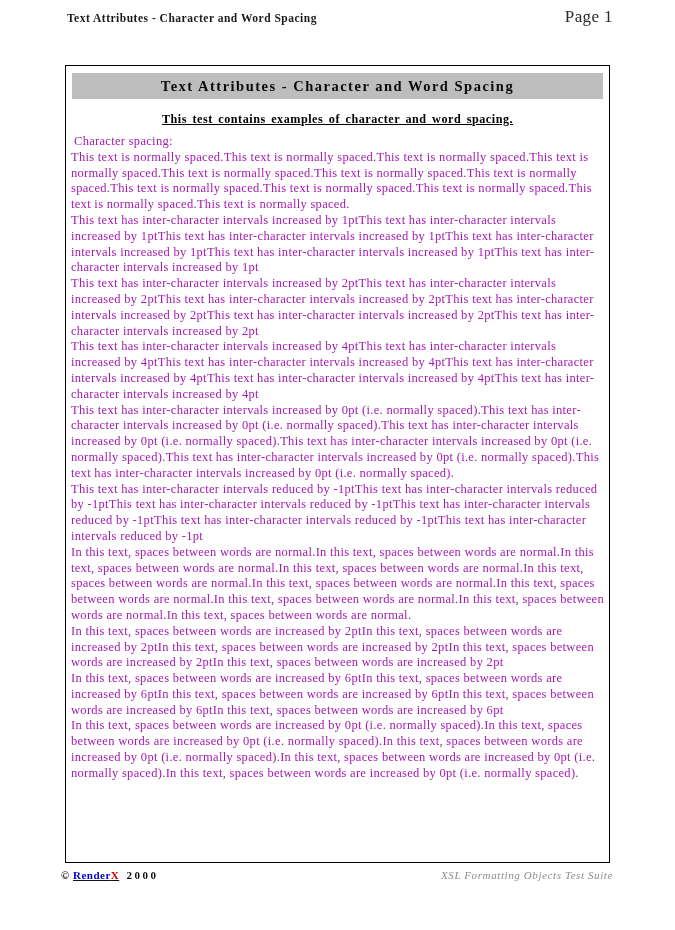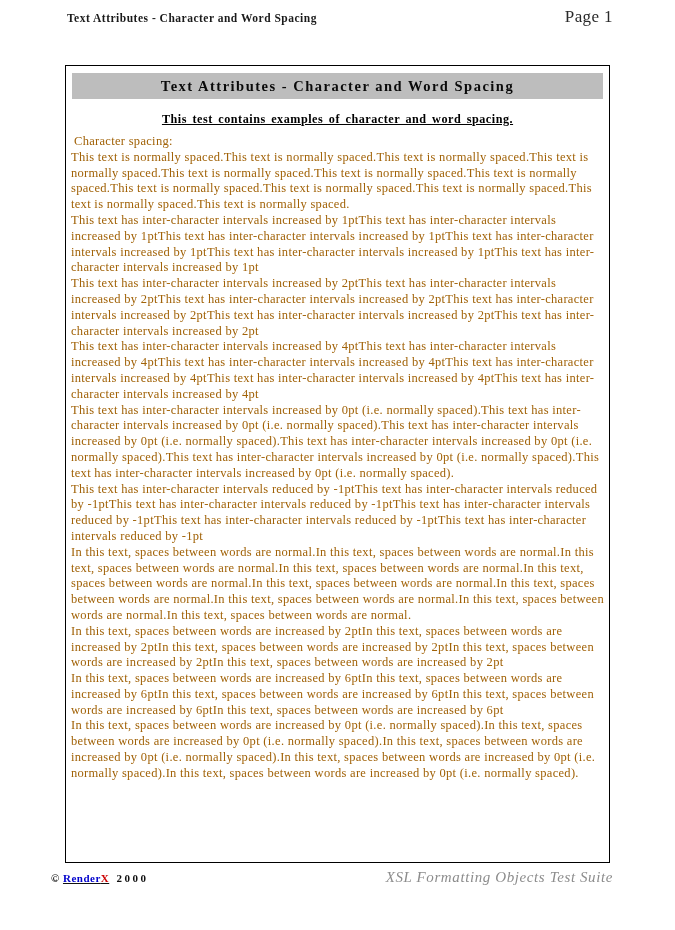--- a/index.html
+++ b/index.html
@@ -45,38 +45,38 @@
     font-size: 12.2px; font-weight: bold;
     letter-spacing: 0.5px; word-spacing: 2px;
     text-decoration: underline;
     color: #000000;
   }
   .doc-content {
     padding: 7px 4px 0 5px;
     font-size: 12.5px; line-height: 15.8px;
     letter-spacing: 0.3px;
     text-align: left;
-    color: #a16207;
+    color: #a21caf;
   }
   .section-label { padding-left: 3px; }
   .section-word-spacing .section-label { margin-top: 10px; }
   .doc-content p { margin: 0; }
 
   
   .page-footer {
-    position: absolute; top: 869px; left: 51px; right: 62px;
+    position: absolute; top: 869px; left: 61px; right: 62px;
     display: flex; justify-content: space-between; align-items: baseline;
   }
   .footer-left { font-size: 11px; font-weight: bold; color: #111111; letter-spacing: 0.5px; }
   .brand-link { text-decoration: underline; cursor: pointer; }
   .brand-part-blue { color: #0000cc; }
   .brand-part-red { color: #cc0000; }
   .footer-year { letter-spacing: 2.5px; margin-left: 4px; }
   .footer-right {
-    font-size: 15px; font-style: italic; color: #8c8c8c; letter-spacing: 0.6px;
+    font-size: 11px; font-style: italic; color: #8c8c8c; letter-spacing: 0.6px;
   }
 </style>
 </head>
 <body>
 
 <div class="page-header">
   <span class="running-title">Text Attributes - Character and Word Spacing</span>
   <span class="page-number">Page 1</span>
 </div>
 

